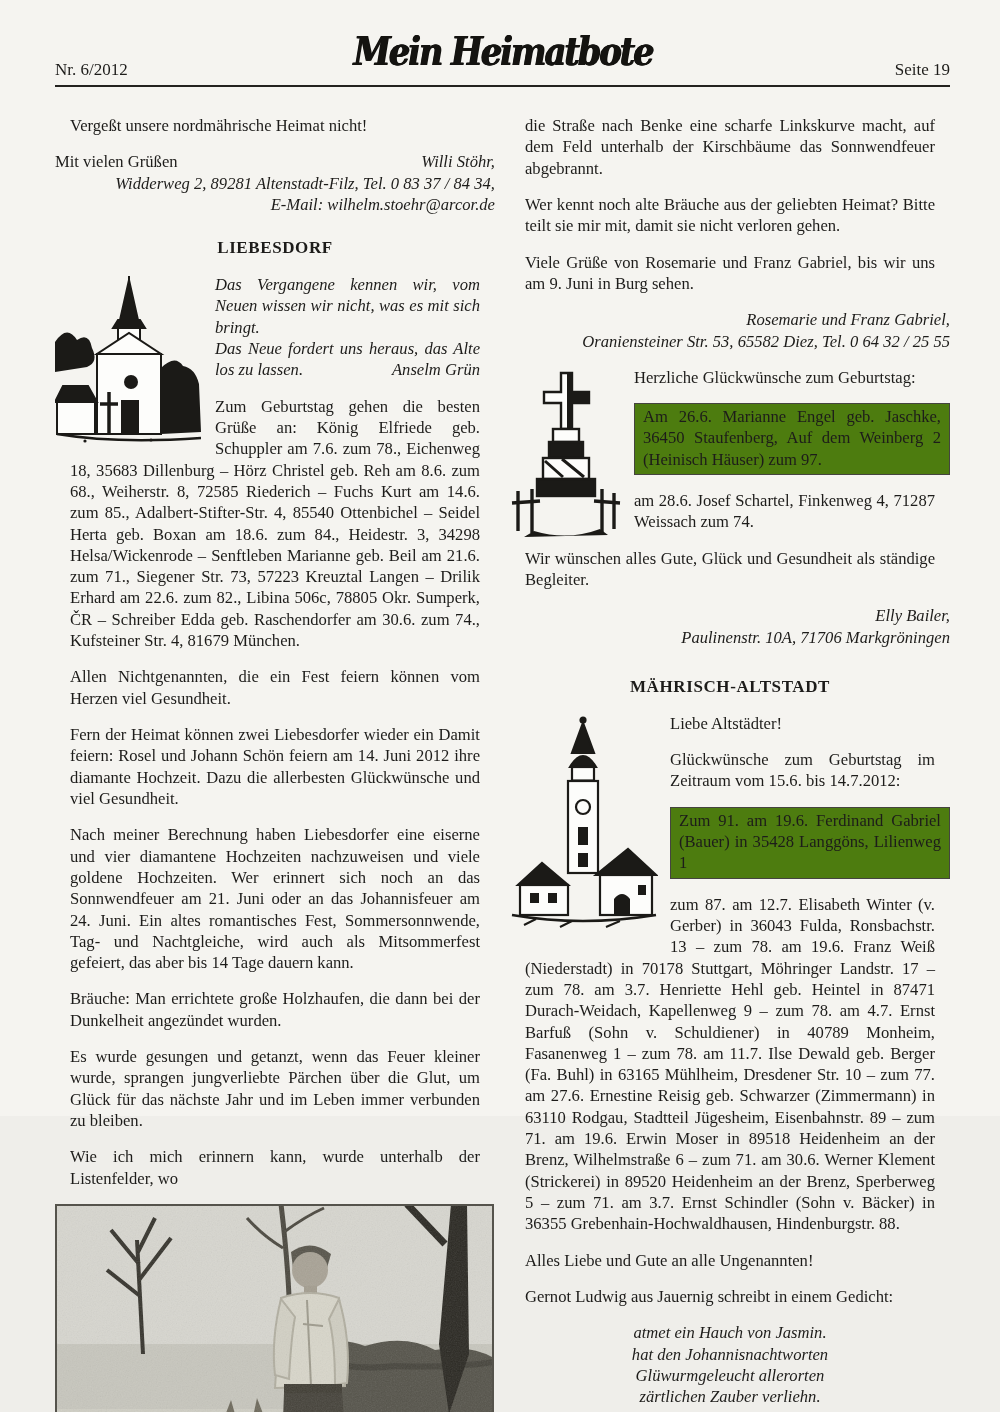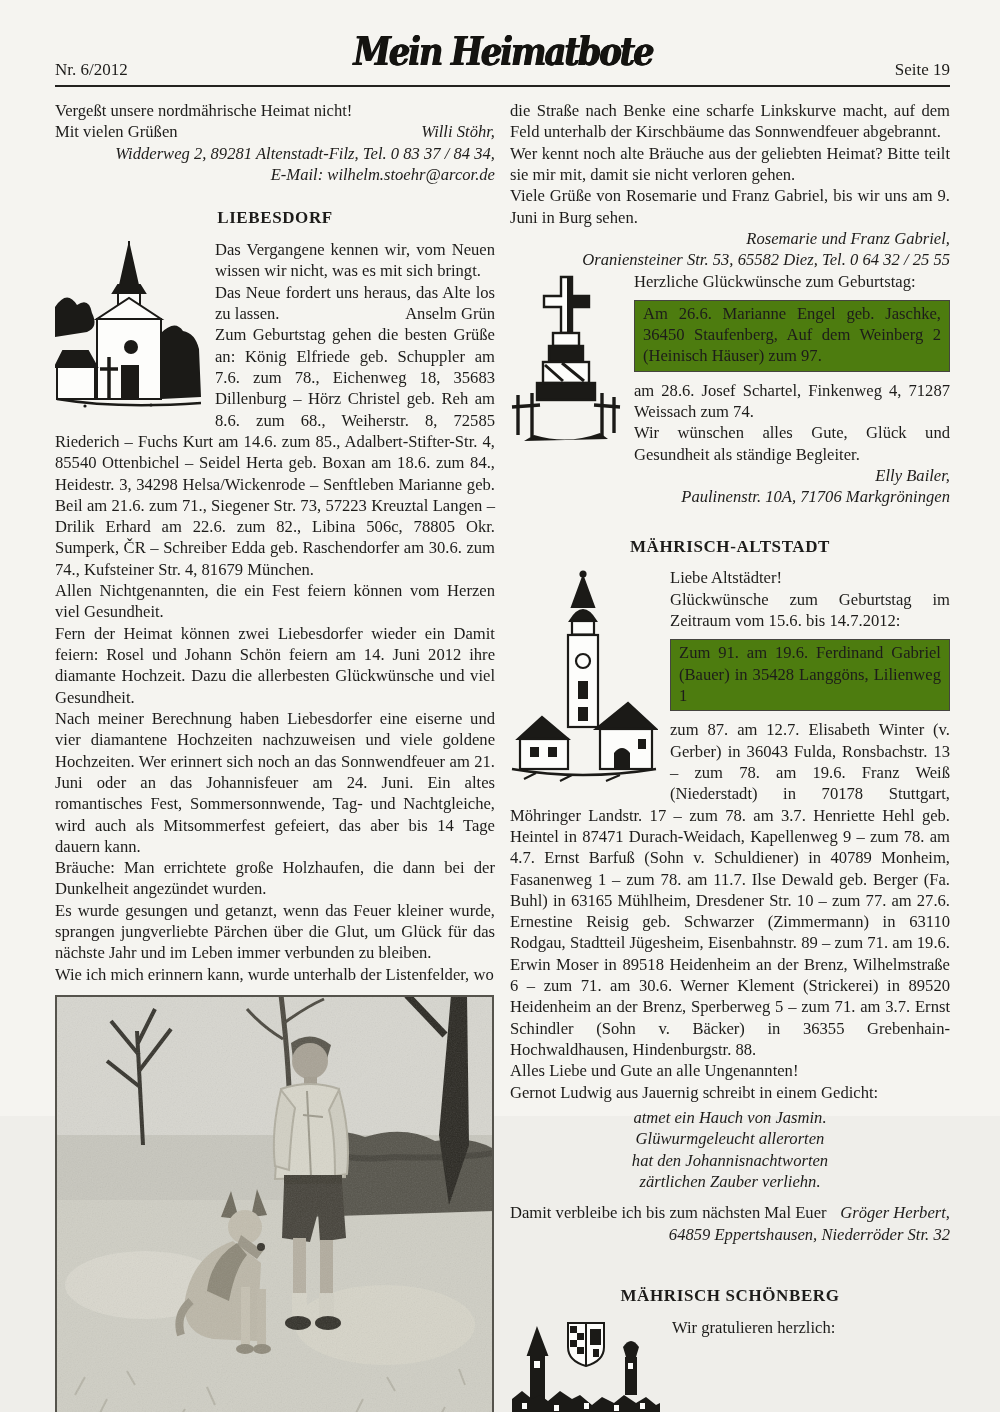--- a/index.html
+++ b/index.html
@@ -10,35 +10,35 @@
   .issue{position:absolute;left:0;bottom:2px;font-size:17px;}
   .pageno{position:absolute;right:0;bottom:2px;font-size:17px;}
   .masthead{position:absolute;left:50%;top:-6px;transform:translateX(-50%) scale(1.02,1.18);
     font-family:"DejaVu Serif",serif;font-weight:bold;font-style:italic;font-size:33px;
     letter-spacing:-2px;white-space:nowrap;color:#141310;
     text-shadow:0.7px 0 #141310,-0.4px 0 #141310;}
   .rule{height:2px;background:#23221f;margin-top:3px;}
   
   .cols{display:flex;gap:15px;margin-top:13px;}
   .col{width:440px;font-size:16.6px;line-height:1.285;text-align:justify;}
-  .col p{margin:0;}
+  .col p{margin:15px;}
   .gap{margin-top:10px;}
   .b{font-weight:normal;}
   .i{font-style:italic;}
   .right{text-align:right;}
   .row{display:flex;justify-content:space-between;font-family:Liberation Serif, serif;}
   .sect{font-size:17px;font-weight:bold;text-align:center;letter-spacing:.6px;margin:24px 0 10px;}
   .sect.first{margin-top:22px;}
   .author{float:right;}
   .box{border:1.6px solid #45443f;background:#4d7c0f;padding:2px 8px 4px;margin:8px 0;overflow:hidden;}
   .ill{float:left;margin:2px 12px 4px 0;}
   .ill svg{display:block;}
   .photo{clear:both;margin-top:10px;}
   .photo svg{display:block;}
-  .quote{overflow:visible;}
+  .quote{font-style:italic;overflow:visible;}
   .clr{clear:both;}
 </style>
 </head>
 <body>
 
 <div class="page">
 
   <div class="hdr">
     <span class="issue">Nr. 6/2012</span>
     <span class="masthead">Mein Heimatbote</span>
@@ -239,22 +239,22 @@
 
         <p class="b">Liebe Altstädter!</p>
         <p>Glückwünsche zum Geburtstag im Zeitraum vom 15.6. bis 14.7.2012:</p>
         <div class="box"><span>Zum 91. am 19.6. </span><span class="b">Ferdinand Gabriel</span><span> (Bauer) in 35428 Langgöns, Lilienweg 1</span></div>
         <p><span>zum 87. am 12.7. </span><span class="b">Elisabeth Winter</span><span> (v. Gerber) in 36043 Fulda, Ronsbachstr. 13 – zum 78. am 19.6. </span><span class="b">Franz Weiß</span><span> (Niederstadt) in 70178 Stuttgart, Möhringer Landstr. 17 – zum 78. am 3.7. </span><span class="b">Henriette Hehl</span><span> geb. Heintel in 87471 Durach-Weidach, Kapellenweg 9 – zum 78. am 4.7. </span><span class="b">Ernst Barfuß</span><span> (Sohn v. Schuldiener) in 40789 Monheim, Fasanenweg 1 – zum 78. am 11.7. </span><span class="b">Ilse Dewald</span><span> geb. Berger (Fa. Buhl) in 63165 Mühlheim, Dresdener Str. 10 – zum 77. am 27.6. </span><span class="b">Ernestine Reisig</span><span> geb. Schwarzer (Zimmermann) in 63110 Rodgau, Stadtteil Jügesheim, Eisenbahnstr. 89 – zum 71. am 19.6. </span><span class="b">Erwin Moser</span><span> in 89518 Heidenheim an der Brenz, Wilhelmstraße 6 – zum 71. am 30.6. </span><span class="b">Werner Klement</span><span> (Strickerei) in 89520 Heidenheim an der Brenz, Sperberweg 5 – zum 71. am 3.7. </span><span class="b">Ernst Schindler</span><span> (Sohn v. Bäcker) in 36355 Grebenhain-Hochwaldhausen, Hindenburgstr. 88.</span></p>
         <p>Alles Liebe und Gute an alle Ungenannten!</p>
 
         <p class="gap">Gernot Ludwig aus Jauernig schreibt in einem Gedicht:</p>
         <div class="i" style="text-align:center;margin:4px 0 10px">
             <div>atmet ein Hauch von Jasmin.</div>
+            <div>hat den Johannisnachtworten</div>
             <div>Glüwurmgeleucht allerorten</div>
-            <div>hat den Johannisnachtworten</div>
             <div>zärtlichen Zauber verliehn.</div>
           </div>
 
         <div class="row gap">
           <span>Damit verbleibe ich bis zum nächsten Mal Euer</span>
           <span class="i">Gröger Herbert,</span>
         </div>
         <div class="right i">64859 Eppertshausen, Niederröder Str. 32</div>
       </div>
 

